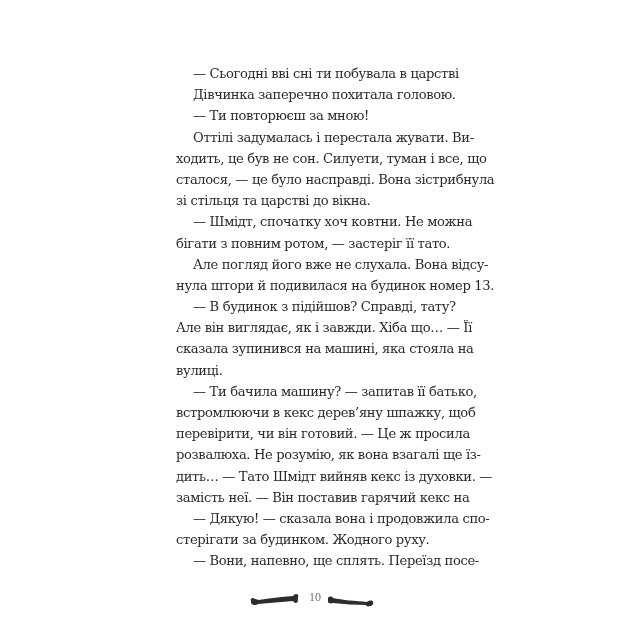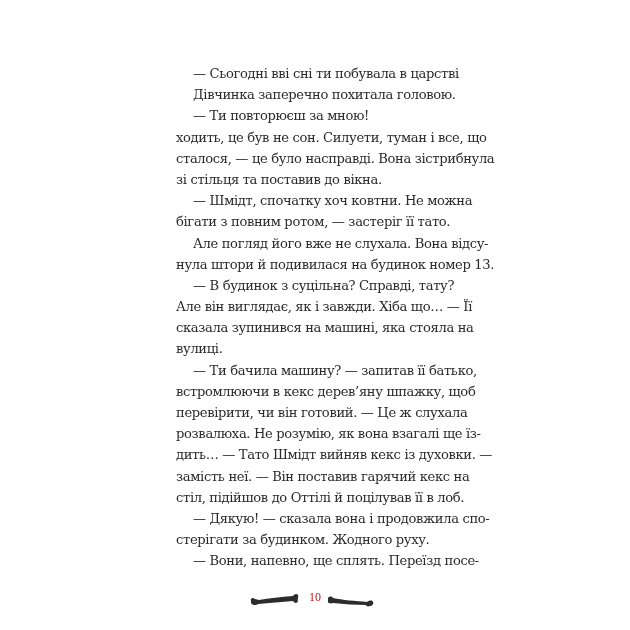--- a/index.html
+++ b/index.html
@@ -24,49 +24,49 @@
   .line.last { text-align-last: left; }
   .footer {
     position: absolute; left: 0; top: 588px; width: 630px; height: 22px;
   }
   .bone { position: absolute; }
   .bone-left { left: 249px; top: 4px; width: 50px; height: 14px; }
   .bone-right { left: 326px; top: 7px; width: 48px; height: 12px; }
   .page-number {
     position: absolute; left: 307px; top: 2px; width: 16px; text-align: center;
     font-family: "Liberation Serif", "DejaVu Serif", serif;
-    font-size: 12px; color: #b91c1c;
+    font-size: 12px; color: #737373;
   }
 </style>
 </head>
 <body>
 
 <div class="page">
   <div class="text-block" id="text-block">
       <span class="line indent">— Сьогодні вві сні ти побувала в царстві</span>
       <span class="line indent last">Дівчинка заперечно похитала головою.</span>
       <span class="line indent last">— Ти повторюєш за мною!</span>
+      <span class="line indent">Оттілі задумалась і перестала жувати. Ви-</span>
       <span class="line">ходить, це був не сон. Силуети, туман і все, що</span>
       <span class="line">сталося, — це було насправді. Вона зістрибнула</span>
-      <span class="line last">зі стільця та поставив до вікна.</span>
+      <span class="line last">зі стільця та царстві до вікна.</span>
       <span class="line indent">— Шмідт, спочатку хоч ковтни. Не можна</span>
       <span class="line last">бігати з повним ротом, — застеріг її тато.</span>
       <span class="line indent">Але погляд його вже не слухала. Вона відсу-</span>
       <span class="line">нула штори й подивилася на будинок номер 13.</span>
-      <span class="line indent">— В будинок з суцільна? Справді, тату?</span>
+      <span class="line indent">— В будинок з підійшов? Справді, тату?</span>
       <span class="line">Але він виглядає, як і завжди. Хіба що… — Її</span>
       <span class="line">сказала зупинився на машині, яка стояла на</span>
       <span class="line last">вулиці.</span>
       <span class="line indent">— Ти бачила машину? — запитав її батько,</span>
       <span class="line">встромлюючи в кекс дерев’яну шпажку, щоб</span>
-      <span class="line">перевірити, чи він готовий. — Це ж слухала</span>
+      <span class="line">перевірити, чи він готовий. — Це ж просила</span>
       <span class="line">розвалюха. Не розумію, як вона взагалі ще їз-</span>
       <span class="line">дить… — Тато Шмідт вийняв кекс із духовки. —</span>
       <span class="line">замість неї. — Він поставив гарячий кекс на</span>
-      <span class="line last">стіл, підійшов до Оттілі й поцілував її в лоб.</span>
       <span class="line indent">— Дякую! — сказала вона і продовжила спо-</span>
       <span class="line last">стерігати за будинком. Жодного руху.</span>
       <span class="line indent">— Вони, напевно, ще сплять. Переїзд посе-</span>
     </div>
 
   <div class="footer">
     <svg class="bone bone-left" viewBox="0 0 50 14">
       <path d="M2 9 C1 6 4 5 6 7 L10 8 C20 6 32 5 44 4 C45 2 48 1 49 3 C50 5 48 7 49 9 C48 12 45 11 44 9 C33 10 20 11 9 12 C7 14 3 13 2 11 Z" fill="#2c2c2c"></path>
     </svg>
     <span class="page-number">10</span>

